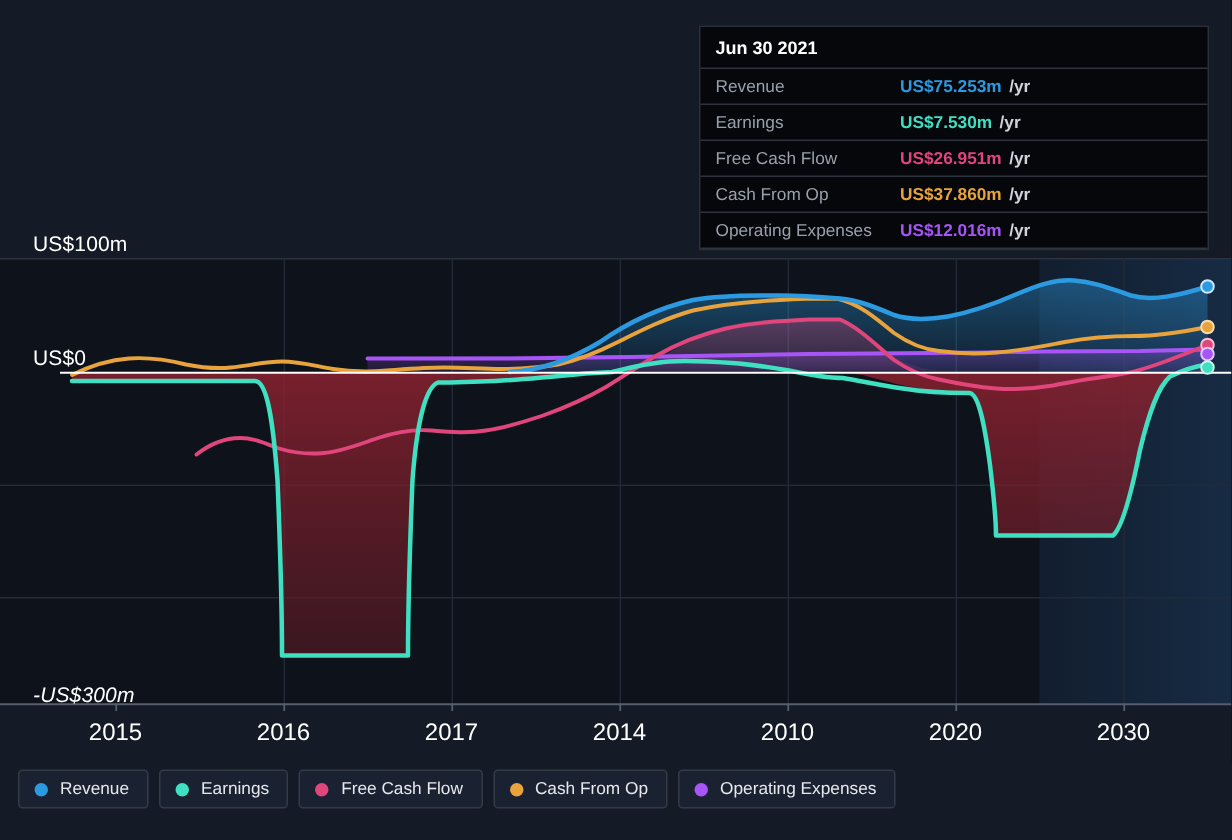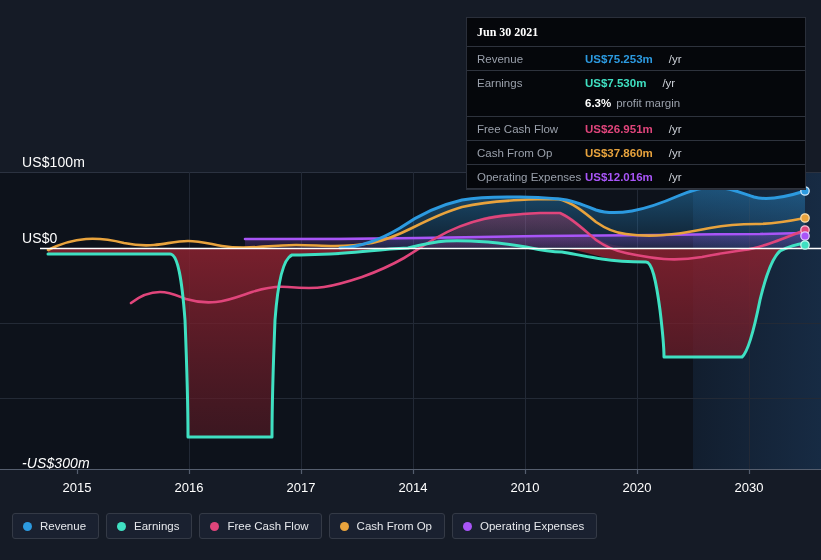--- a/index.html
+++ b/index.html
@@ -19,48 +19,47 @@
   .ylab{
     position:absolute;color:#ffffff;font-size:14px;letter-spacing:.1px;
     white-space:nowrap;
   }
   .ylab.y100{left:22px;top:154px;}
   .ylab.y0{left:22px;top:230px;}
   .ylab.yneg{left:22px;top:455px;font-style:italic;}
 
   
   .xlab{
-    position:absolute;top:480px;color:#ffffff;font-size:13px;
+    position:absolute;top:480px;color:#ffffff;font-size:16px;
     transform:translateX(-50%);white-space:nowrap;
   }
 
   
   .tooltip{
     position:absolute;left:466px;top:17px;width:340px;
     background:#05070b;
     border:1px solid #2a2f3a;
     box-sizing:border-box;
     padding:0;
   }
   .tt-title{
     color:#ffffff;font-size:12px;font-weight:bold;
     padding:7px 10px 6px 10px;
-    font-family:Liberation Serif, serif;
   }
   .tt-row{
     display:flex;align-items:center;
     border-top:1px solid #2e333d;
     padding:3px 10px 3px 10px;
     min-height:17px;
     font-size:11.5px;
   }
   .tt-row.nosep{border-top:none;padding-top:0;padding-bottom:5px;}
   .tt-label{color:#9aa0ab;width:108px;flex:none;}
-  .tt-val{font-weight:bold;}
-  .tt-unit{color:#cfd3da;font-weight:normal;margin-left:16px;}
+  .tt-val{font-weight:bold;margin-left:15px;}
+  .tt-unit{color:#cfd3da;font-weight:bold;margin-left:5px;}
   .tt-margin-txt{color:#9aa0ab;font-weight:normal;margin-left:5px;}
 
   
   .legend{
     position:absolute;left:12px;top:513px;display:flex;gap:7px;
   }
   .lg-item{
     display:flex;align-items:center;gap:8px;
     border:1px solid #343a46;border-radius:3px;
     padding:6px 12px 6px 10px;
@@ -213,25 +212,20 @@
       <span class="tt-val" style="color:#2c9ae0">US$75.253m</span>
       <span class="tt-unit">/yr</span>
     </div>
 
     <div class="tt-row">
       <span class="tt-label">Earnings</span>
       <span class="tt-val" style="color:#3fe0c2">US$7.530m</span>
       <span class="tt-unit">/yr</span>
     </div>
 
-    <div class="tt-row nosep">
-      <span class="tt-label"></span>
-      <span class="tt-val" style="color:#ffffff">6.3%</span>
-      <span class="tt-margin-txt">profit margin</span>
-    </div>
 
     <div class="tt-row">
       <span class="tt-label">Free Cash Flow</span>
       <span class="tt-val" style="color:#e0457b">US$26.951m</span>
       <span class="tt-unit">/yr</span>
     </div>
 
     <div class="tt-row">
       <span class="tt-label">Cash From Op</span>
       <span class="tt-val" style="color:#e8a33d">US$37.860m</span>

